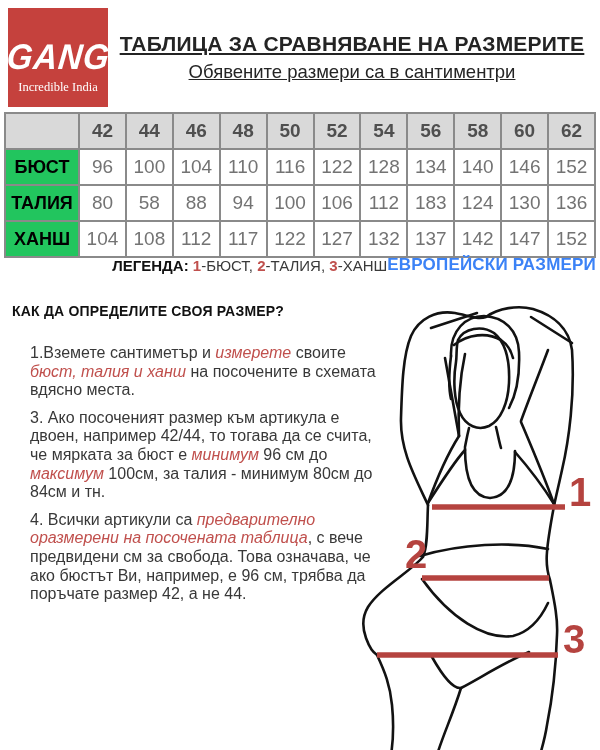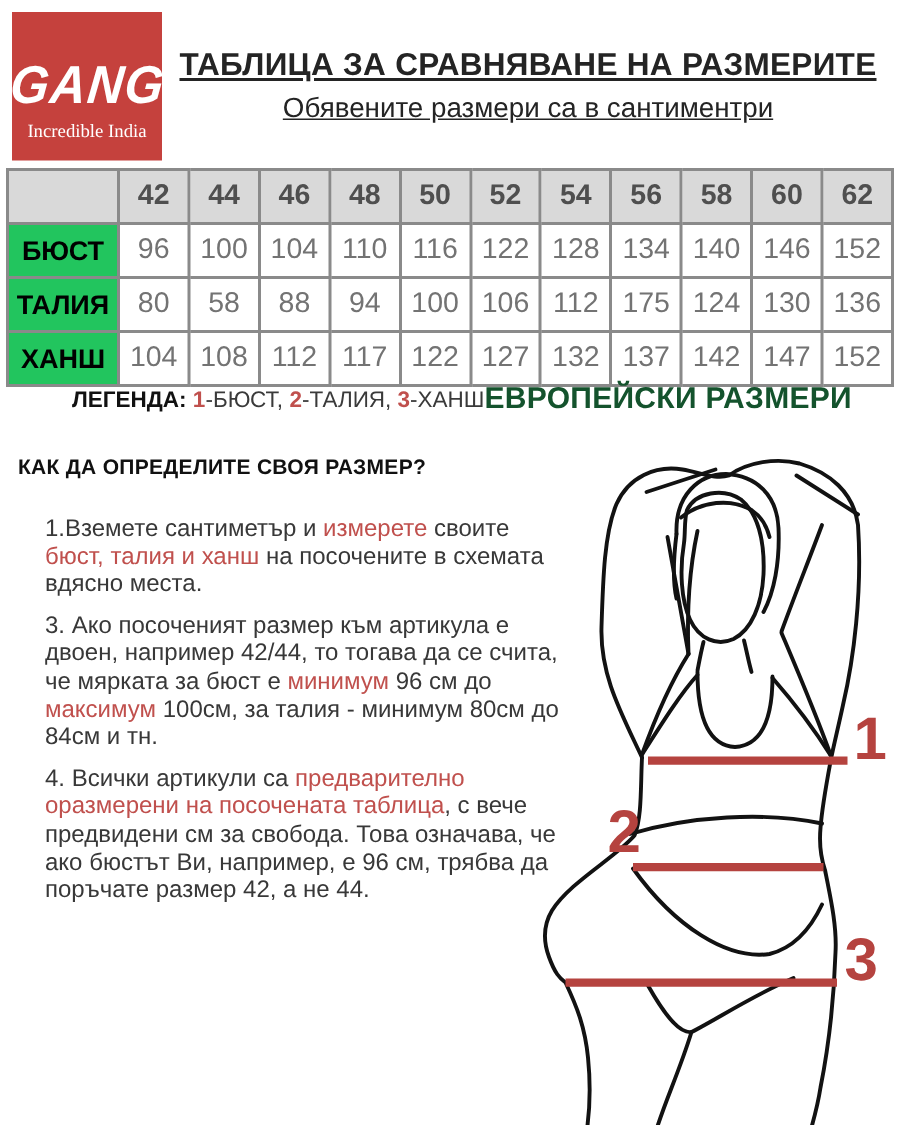--- a/index.html
+++ b/index.html
@@ -48,37 +48,37 @@
   table.sizes thead th{
     background:var(--th-bg);color:#4F4F4F;font-weight:700;font-size:19px;height:36px;
   }
   table.sizes tbody th{
     background:#22c55e;color:#000;font-weight:700;font-size:18px;height:36px;
   }
   table.sizes tbody td{color:#737373;font-size:19px;font-weight:400;}
   
   .legend-row{
     position:absolute;left:20px;top:255px;width:576px;
-    display:flex;justify-content:center;align-items:center;
+    display:flex;justify-content:flex-end;align-items:center;
   }
   .legend{font-size:15px;color:#3A3A3A;}
   .legend .lbl{font-weight:800;color:#111;}
   .legend .num{color:var(--accent-red);font-weight:700;}
-  .euro{font-size:20px;font-weight:800;color:#14532d;letter-spacing:.2px;}
+  .euro{font-size:17px;font-weight:800;color:#3b82f6;letter-spacing:.2px;}
   
   .howto-heading{
     position:absolute;left:12px;top:303px;font-size:14px;font-weight:800;color:#111;
     letter-spacing:.2px;
   }
   .instructions{
     position:absolute;left:30px;top:344px;width:346px;
     font-size:16px;line-height:18.6px;color:#383838;
   }
   .instructions p{margin:0 0 9px 0;}
-  .instructions .red{color:var(--accent-red);}
+  .instructions .red{color:var(--accent-red);font-style:italic;}
   
   .figure{position:absolute;left:355px;top:300px;width:245px;height:455px;}
   .figure path{fill:none;stroke:#121212;stroke-width:2.6;stroke-linecap:round;stroke-linejoin:round;}
   .figure line{stroke:var(--line-red);stroke-width:5.5;}
   .figure text{fill:var(--line-red);font-weight:800;font-size:40px;font-family:"Liberation Sans",sans-serif;}
 </style>
 </head>
 <body>
 
 <div class="logo">
@@ -128,21 +128,21 @@
       </tr>
       <tr>
         <th>ТАЛИЯ</th>
         <td>80</td>
         <td>58</td>
         <td>88</td>
         <td>94</td>
         <td>100</td>
         <td>106</td>
         <td>112</td>
-        <td>175</td>
+        <td>183</td>
         <td>124</td>
         <td>130</td>
         <td>136</td>
       </tr>
       <tr>
         <th>ХАНШ</th>
         <td>104</td>
         <td>108</td>
         <td>112</td>
         <td>117</td>

